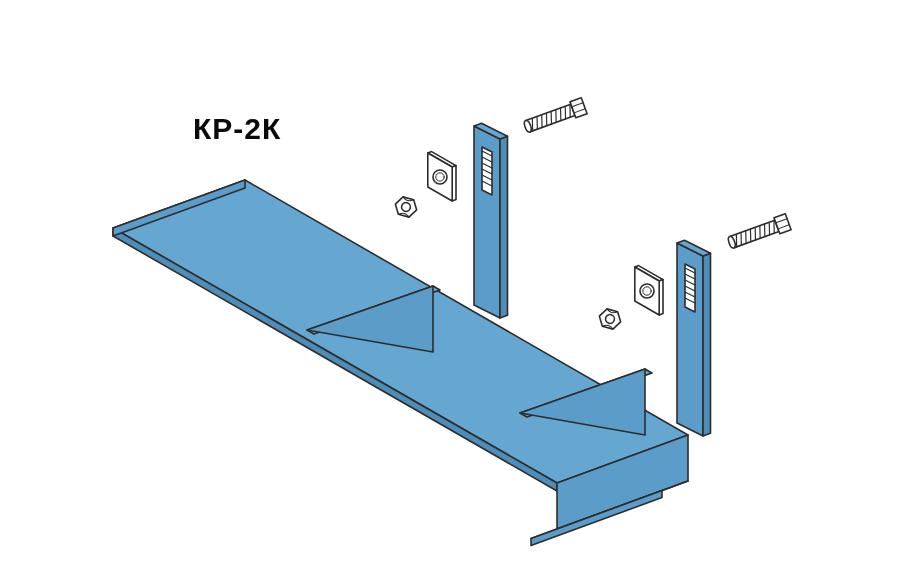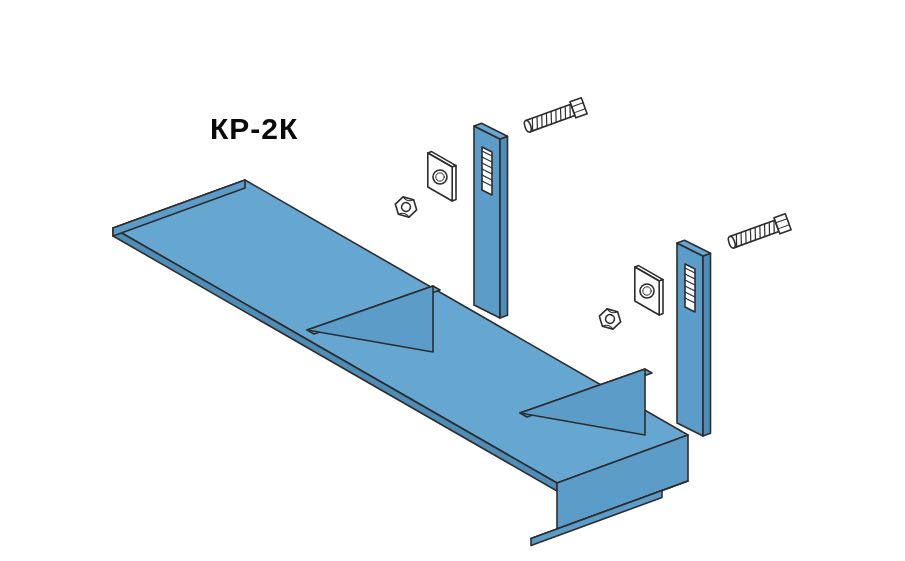--- a/index.html
+++ b/index.html
@@ -13,21 +13,21 @@
   html,body{margin:0;padding:0;background:var(--background);}
   .stage{
     position:relative;
     width:905px;height:561px;
     background:var(--background);
     font-family:"Liberation Sans",sans-serif;
     overflow:hidden;
   }
   .part-label{
     position:absolute;
-    left:210px;top:112px;
+    left:193px;top:112px;
     font-size:30px;
     font-weight:700;
     letter-spacing:1px;
     color:#0a0a0a;
     user-select:none;
   }
   svg{position:absolute;left:0;top:0;}
   .ol{stroke:var(--outline);stroke-width:1.6;stroke-linejoin:round;stroke-linecap:round;}
   .thin{stroke:var(--outline);stroke-width:1;stroke-linecap:round;}
   .hatch{stroke:var(--outline);stroke-width:1.2;stroke-linecap:round;}

